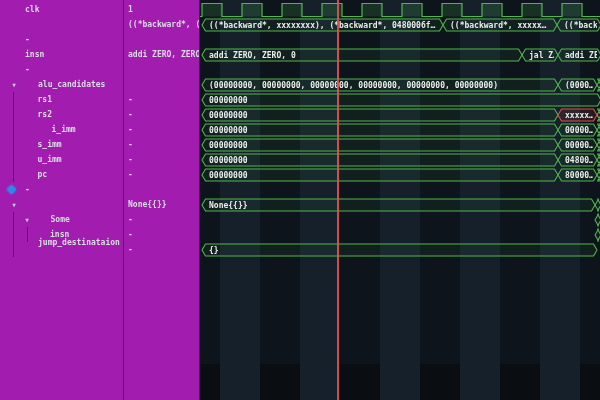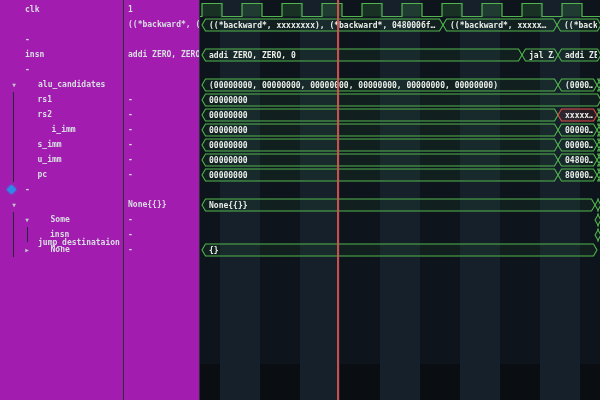--- a/index.html
+++ b/index.html
@@ -32,21 +32,20 @@
       <div class="trow" style="top: 92px;"><span class="tlabel" style="left: 37.5px;">rs1</span></div>
       <div class="trow" style="top: 107px;"><span class="tlabel" style="left: 37.5px;">rs2</span></div>
       <div class="trow" style="top: 122px; margin-left: 14px;"><span class="tlabel" style="left: 37.5px;">i_imm</span></div>
       <div class="trow" style="top: 137px;"><span class="tlabel" style="left: 37.5px;">s_imm</span></div>
       <div class="trow" style="top: 152px;"><span class="tlabel" style="left: 37.5px;">u_imm</span></div>
       <div class="trow" style="top: 167px;"><span class="tlabel" style="left: 37.5px;">pc</span></div>
       <div class="trow" style="top: 182px;"><span class="diamond" style="left: 8px;"></span><span class="tlabel" style="left: 25px;">-</span></div>
       <div class="trow" style="top: 197px;"><span class="exp" style="left: 9px;">▼</span><span class="tlabel" style="left: 38px; margin-top: 38px;">jump_destinataion</span></div>
       <div class="trow" style="top: 212px;"><span class="exp" style="left: 22px;">▼</span><span class="tlabel" style="left: 50.5px;">Some</span></div>
       <div class="trow" style="top: 227px;"><span class="tlabel" style="left: 50px;">insn</span></div>
-      <div class="trow" style="top: 242px;"><span class="exp" style="left: 22px;">▶</span><span class="tlabel" style="left: 50.5px;">None</span></div>
       <div class="guide" style="left: 13px; top: 92px; height: 90px;"></div>
       <div class="guide" style="left: 13px; top: 212px; height: 45px;"></div>
       <div class="guide" style="left: 27px; top: 227px; height: 15px;"></div>
     </div>
   <div id="values-panel" class="panel">
       <div class="trow" style="top: 2px;"><span class="vcell">1</span></div>
       <div class="trow" style="top: 17px;"><span class="vcell">((*backward*, ((</span></div>
       <div class="trow" style="top: 32px;"><span class="vcell"></span></div>
       <div class="trow" style="top: 47px;"><span class="vcell">addi ZERO, ZERO, 0</span></div>
       <div class="trow" style="top: 62px;"><span class="vcell"></span></div>

